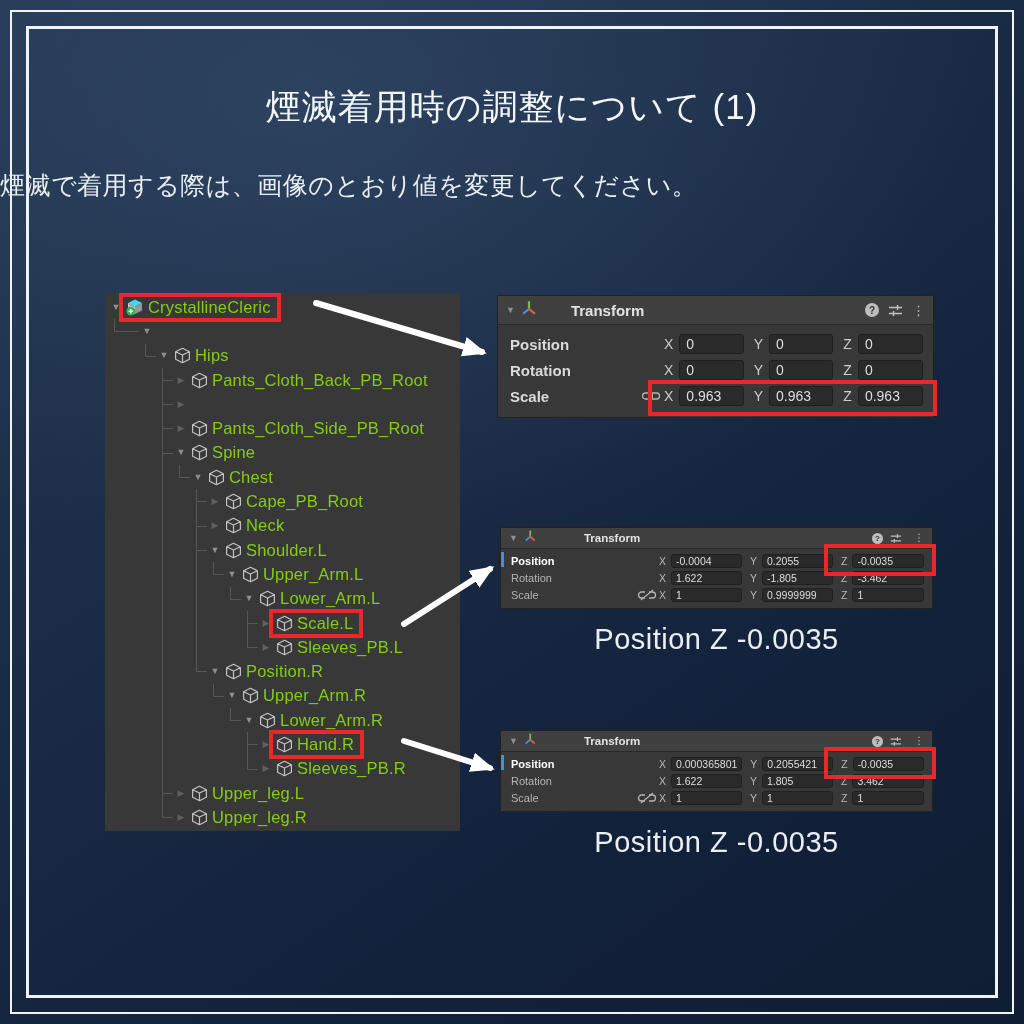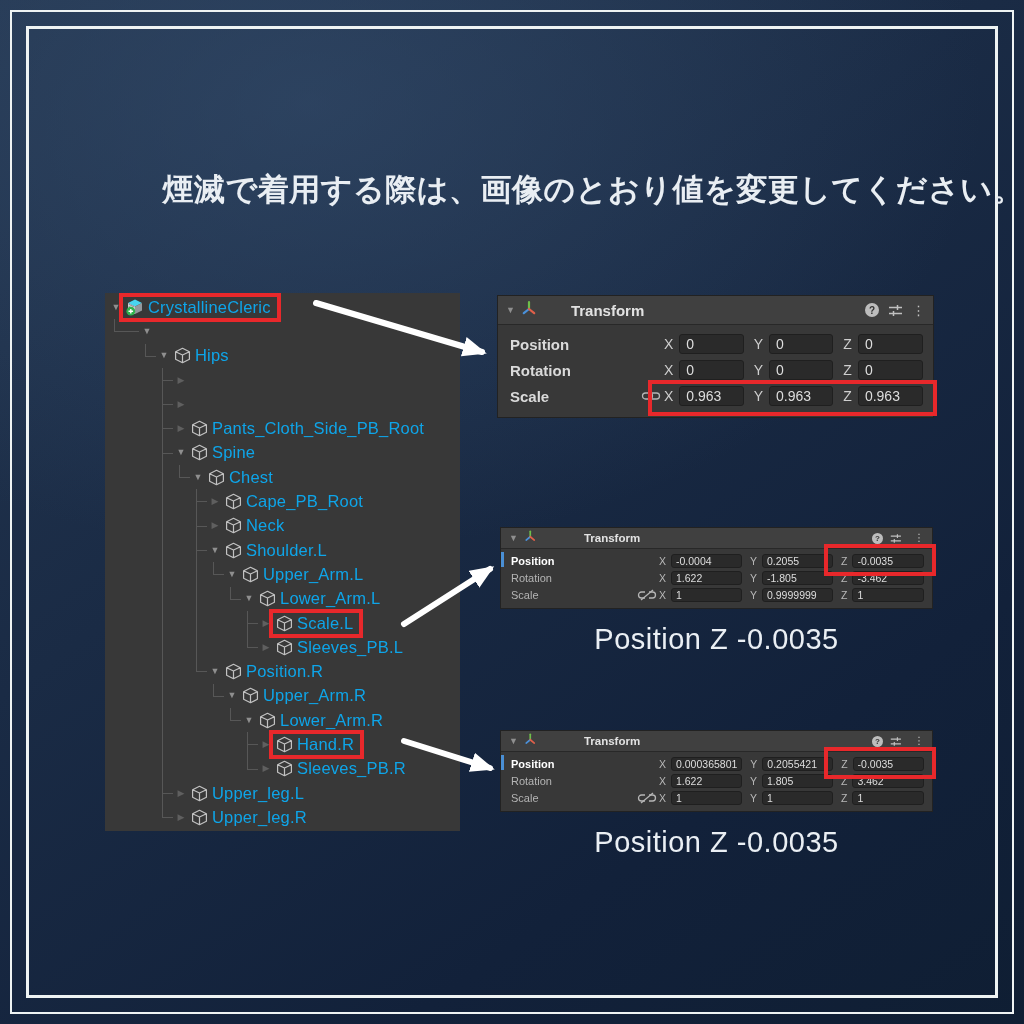--- a/index.html
+++ b/index.html
@@ -9,34 +9,34 @@
     font-family:"Liberation Sans", sans-serif;
     background:
       radial-gradient(120% 80% at 30% 10%, rgba(55,80,112,.55) 0%, rgba(55,80,112,0) 55%),
       linear-gradient(145deg, #243751 0%, #1a2b45 40%, #12213a 75%, #0f1e33 100%);
   }
   .frame-outer { position:absolute; inset:10px; border:2px solid #eef3f3; pointer-events:none; }
   .frame-inner { position:absolute; inset:26px; border:3px solid #eef3f3; pointer-events:none; }
 
   .title { position:absolute; top:84px; left:0; right:0; margin:0; text-align:center;
     font-size:35px; font-weight:500; color:#f3f6f9; letter-spacing:1px; }
-  .subtitle { position:absolute; top:169px; left:0; right:0; margin:0; text-align:right;
-    font-size:31px; font-weight:700; color:#e9eef3; letter-spacing:.5px; }
+  .subtitle { position:absolute; top:169px; left:0; right:0; margin:0; text-align:left;
+    font-size:25px; font-weight:400; color:#e9eef3; letter-spacing:.5px; }
 
   
   .hierarchy { position:absolute; left:105px; top:293px; width:355px; height:538px;
     background:#383838; padding-top:2px; overflow:hidden; }
   .tree-row { position:relative; height:24.3px; display:flex; align-items:center; white-space:nowrap; }
   .fold { width:14px; flex:none; font-size:9px; color:#5f5f5f; text-align:center; line-height:1; }
   .fold.open { color:#8f8f8f; }
   .row-main { display:flex; align-items:center; gap:4px; padding:1px 6px 1px 3px; }
   .row-main.hl { outline:4px solid #e8282b; }
   .node-icon { flex:none; display:flex; }
   .node-icon svg { display:block; }
-  .node-label { font-size:16.5px; color:#0ea5e9; letter-spacing:.2px; }
+  .node-label { font-size:16.5px; color:#84cc16; letter-spacing:.2px; }
   .gv { position:absolute; width:1px; background:#575757; }
   .gh { position:absolute; height:1px; background:#575757; }
 
   
   .panel-wrap { position:absolute; }
   #pw0 { left:497px; top:295px; width:437px; }
   #pw1 { left:500px; top:527px; width:433px; }
   #pw2 { left:500px; top:730px; width:433px; }
   .tpanel { position:relative; background:#383838; border:1px solid #222; width:100%; }
   .tp-head { display:flex; align-items:center; background:#404040; border-bottom:1px solid #282828; padding:0 8px; }
@@ -93,20 +93,21 @@
   .arrows { position:absolute; inset:0; pointer-events:none; z-index:8; }
   .arrow-line { stroke:#ffffff; stroke-width:6; stroke-linecap:round; }
 </style>
 </head>
 <body>
 
 <div class="canvas">
   <div class="frame-outer"></div>
   <div class="frame-inner"></div>
 
+  <h1 class="title">煙滅着用時の調整について (1)</h1>
   <p class="subtitle">煙滅で着用する際は、画像のとおり値を変更してください。</p>
 
   <div class="hierarchy">
     <div id="hierarchy-list">
         <div class="tree-row" style="padding-left: 4px;">
     <span class="fold open">▼</span>
     <span class="row-main hl">
       <span class="node-icon">
   <svg width="18" height="18" viewBox="0 0 18 18">
     <polygon points="9,1.5 16,5 9,8.5 2,5" fill="#48d5f0"></polygon>
@@ -133,20 +134,28 @@
     <path d="M8 1.2 L14.5 4.4 L14.5 11.6 L8 14.8 L1.5 11.6 L1.5 4.4 Z M1.5 4.4 L8 7.6 L14.5 4.4 M8 7.6 L8 14.8" fill="none" stroke="#c2c2c2" stroke-width="1.15" stroke-linejoin="round"></path>
   </svg>
 </span>
       <span class="node-label">Hips</span>
     </span>
   <i class="gv" style="left: 40px; top: 0px; height: 12px;"></i>
           <i class="gh" style="left: 40px; top: 12px; width: 11px;"></i>
         </div>
         <div class="tree-row" style="padding-left: 69px;">
     <span class="fold">▶</span>
+    <span class="row-main">
+      <span class="node-icon">
+  <svg width="17" height="17" viewBox="0 0 16 16">
+    <path d="M8 1.2 L14.5 4.4 L14.5 11.6 L8 14.8 L1.5 11.6 L1.5 4.4 Z M1.5 4.4 L8 7.6 L14.5 4.4 M8 7.6 L8 14.8" fill="none" stroke="#c2c2c2" stroke-width="1.15" stroke-linejoin="round"></path>
+  </svg>
+</span>
+      <span class="node-label">Pants_Cloth_Back_PB_Root</span>
+    </span>
   <i class="gv" style="left: 57px; top: 0px; height: 100%;"></i>
           <i class="gh" style="left: 57px; top: 12px; width: 11px;"></i>
         </div>
         <div class="tree-row" style="padding-left: 69px;">
     <span class="fold">▶</span>
   <i class="gv" style="left: 57px; top: 0px; height: 100%;"></i>
           <i class="gh" style="left: 57px; top: 12px; width: 11px;"></i>
         </div>
         <div class="tree-row" style="padding-left: 69px;">
     <span class="fold">▶</span>

